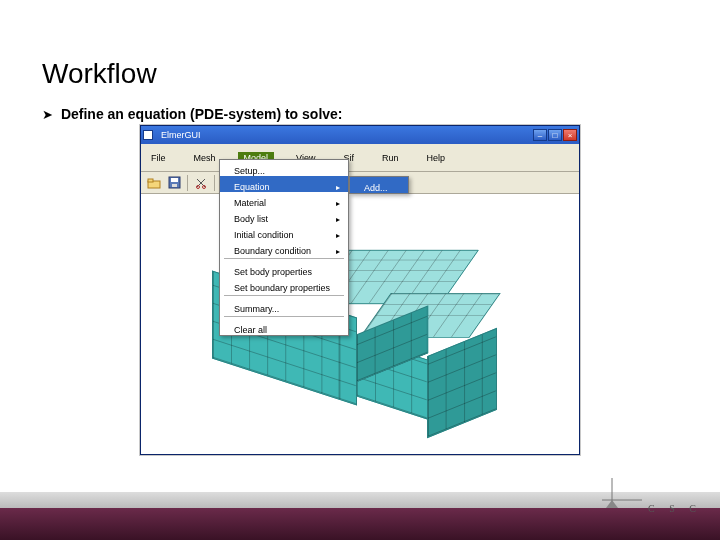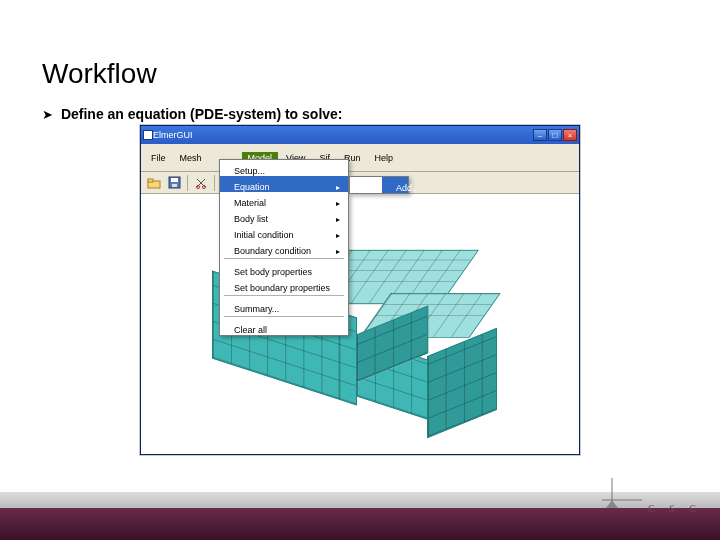--- a/index.html
+++ b/index.html
@@ -3,49 +3,49 @@
 <meta charset="utf-8">
 <style>
   * { box-sizing: border-box; margin: 0; padding: 0; }
   body { width: 720px; height: 540px; background: #fff; font-family: Arial, sans-serif; position: relative; overflow: hidden; }
   .slide-title { font-size: 28px; font-weight: normal; padding: 30px 0 10px 42px; color: #000; margin-top: 28px; }
   .bullet-row { display: flex; align-items: center; gap: 8px; padding-left: 42px; margin-top: 6px; }
   .bullet-row .chev { font-size: 13px; color: #000; }
   .bullet-row .txt { font-size: 14px; font-weight: bold; }
   .app-window { position: absolute; left: 140px; top: 125px; width: 440px; height: 330px; border: 1px solid #0a246a; box-shadow: 0 0 0 1px #c8c8c8; }
   .titlebar { height: 18px; background: linear-gradient(#3b77e0,#2a5cc4); display: flex; align-items: center; justify-content: space-between; padding: 0 2px; }
-  .titlebar .left { display: flex; align-items: center; gap: 0; }
+  .titlebar .left { display: flex; align-items: center; gap: 8px; }
   .titlebar .icon-app { width: 10px; height: 10px; background: #fff; border: 1px solid #153a8a; }
   .titlebar .title-text { color: #fff; font-size: 9px; }
   .titlebar .wbtns { display: flex; gap: 1px; }
   .wbtn { width: 14px; height: 12px; background: linear-gradient(#6fa2f0,#2a5cc4); border: 1px solid #153a8a; color: #fff; font-size: 8px; display: flex; align-items: center; justify-content: center; }
   .wbtn.close { background: linear-gradient(#f07a6f,#d13a2a); border-color: #8a1a10; }
-  .menubar { height: 28px; background: #ece9d8; border-bottom: 1px solid #aca899; display: flex; align-items: center; gap: 2px; padding-left: 4px; }
+  .menubar { height: 28px; background: #ece9d8; border-bottom: 1px solid #aca899; display: flex; align-items: center; gap: 16px; padding-left: 4px; }
   .menu-item { font-size: 9px; padding: 1px 6px; color: #000; cursor: default; display: flex; align-items: center; gap: 2px; }
-  .menu-item.active { background: #4d7c0f; color: #fff; margin-left: 32px; }
+  .menu-item.active { background: #4d7c0f; color: #fff; }
   .toolbar { height: 22px; background: #ece9d8; border-bottom: 1px solid #aca899; display: flex; align-items: center; gap: 2px; padding-left: 4px; }
   .tbtn { width: 18px; height: 18px; display: flex; align-items: center; justify-content: center; font-size: 10px; border: 1px solid transparent; }
   .tbtn svg { display: block; }
   .tsep { width: 1px; height: 16px; background: #aca899; margin: 0 2px; }
   .red-arrow { color: #d00; font-weight: bold; font-size: 9px; }
   .viewport { position: relative; height: calc(100% - 18px - 16px - 22px - 16px); background: #fff; overflow: hidden; }
   .statusbar { height: 16px; background: #ece9d8; border-top: 1px solid #aca899; font-size: 8px; color: #333; display: flex; align-items: center; padding-left: 4px; }
   
   .mesh { position: absolute; left: 50%; top: 50%; width: 320px; height: 220px; transform: translate(-50%,-50%); }
   .face { position: absolute; background: #3fb8b5; border: 1px solid #2a8080; transform-style: preserve-3d; }
   .face::before { content: ""; position: absolute; inset: 0; background-image: repeating-linear-gradient(0deg, rgba(0,0,0,0.25) 0 1px, transparent 1px 18px), repeating-linear-gradient(90deg, rgba(0,0,0,0.25) 0 1px, transparent 1px 18px); }
   .face.light { background: #9de0de; }
   .face.dark { background: #2f9a97; }
   
   .dropdown { position: absolute; top: 33px; left: 78px; width: 130px; background: #fff; border: 1px solid #7a7a7a; box-shadow: 2px 2px 4px rgba(0,0,0,0.3); z-index: 5; }
   .dd-item { height: 16px; font-size: 9px; color: #000; display: flex; align-items: flex-end; justify-content: space-between; padding: 0 8px 0 14px; cursor: default; }
   .dd-item.sel { background: #316ac5; color: #fff; }
   .dd-item .arrow { font-size: 8px; }
   .dd-sep { height: 1px; background: #b0b0b0; margin: 2px 4px; }
-  .submenu { position: absolute; top: 50px; left: 208px; width: 60px; background: #fff; border: 1px solid #7a7a7a; box-shadow: 2px 2px 4px rgba(0,0,0,0.3); z-index: 6; padding-left: 32px; }
+  .submenu { position: absolute; top: 50px; left: 208px; width: 60px; background: #fff; border: 1px solid #7a7a7a; box-shadow: 2px 2px 4px rgba(0,0,0,0.3); z-index: 6; }
   
   .footer { position: absolute; left: 0; right: 0; bottom: 0; height: 48px; }
   .footer-band1 { height: 16px; background: linear-gradient(#ddd,#bbb); }
   .footer-band2 { height: 42px; background: linear-gradient(#6a2a4a,#2a0a1a); position: relative; }
   .logo { position: absolute; right: 18px; bottom: 26px; display: flex; align-items: flex-end; gap: 6px; }
   .logo svg { display: block; }
   .logo-text { font-size: 10px; letter-spacing: 6px; color: #555; font-family: Georgia, serif; }
 </style>
 </head>
 <body>

